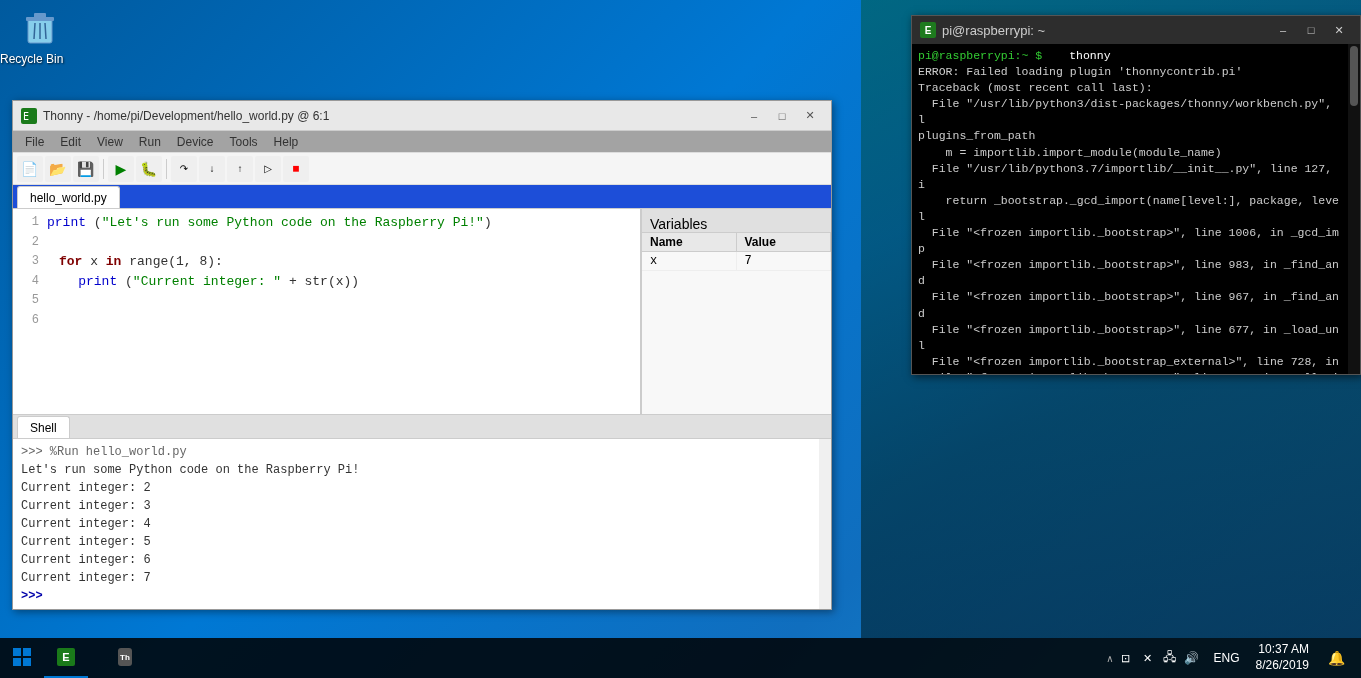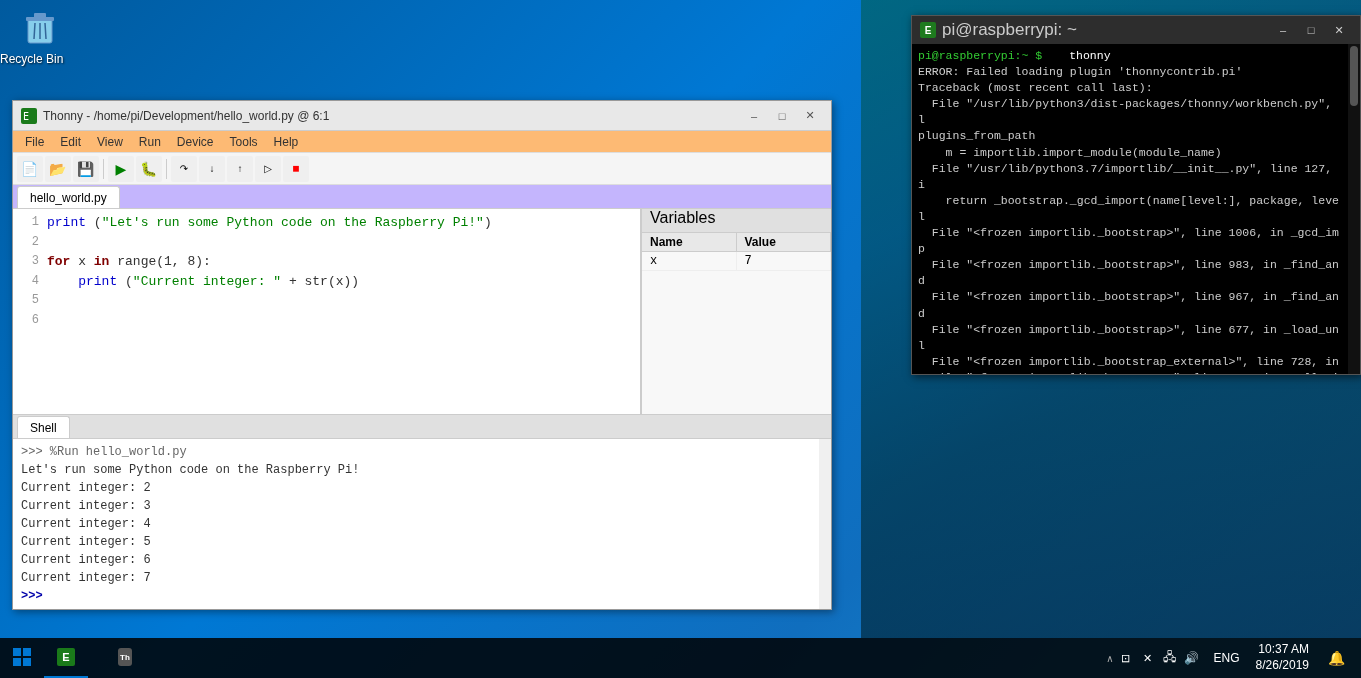--- a/index.html
+++ b/index.html
@@ -160,21 +160,21 @@
       font-size: 11px;
       cursor: pointer;
       background: transparent;
       border: none;
       color: #555;
     }
 
     
     .menu-bar {
       height: 22px;
-      background: #fdba74;
+      background: #a3a3a3;
       border-bottom: 1px solid #ddd;
       display: flex;
       align-items: center;
       padding: 0 4px;
     }
     .menu-item {
       padding: 2px 8px;
       font-size: 12px;
       cursor: pointer;
       color: #333;
@@ -210,21 +210,21 @@
 
     
     .editor-area {
       flex: 1;
       display: flex;
       flex-direction: column;
       overflow: hidden;
     }
     .tab-bar {
       height: 24px;
-      background: #c4b5fd;
+      background: #1d4ed8;
       display: flex;
       align-items: flex-end;
       border-bottom: 1px solid #ccc;
     }
     .tab {
       height: 22px;
       padding: 0 12px;
       font-size: 12px;
       display: flex;
       align-items: center;
@@ -268,40 +268,40 @@
     .line-num {
       width: 30px;
       color: #999;
       text-align: right;
       padding-right: 8px;
       user-select: none;
       font-size: 12px;
     }
     .line-content { color: #333; }
     .kw-print { color: #0000cc; }
-    .kw-for { color: #7f0000; font-weight: bold; }
+    .kw-for { color: #7f0000; font-weight: bold; margin-left: 12px; }
     .kw-in { color: #7f0000; font-weight: bold; }
     .str-val { color: #008000; }
 
     
     .variables-panel {
       width: 190px;
       background: #f8f8f8;
       border-left: 1px solid #ccc;
       display: flex;
       flex-direction: column;
     }
     .variables-header {
       height: 24px;
       background: #e0e0e0;
       border-bottom: 1px solid #ccc;
       display: flex;
-      align-items: flex-start;
+      align-items: flex-end;
       padding: 0 8px;
-      font-size: 16px;
+      font-size: 14px;
     }
     .var-table {
       flex: 1;
       overflow: auto;
     }
     .var-table-header {
       display: flex;
       background: #e8e8e8;
       border-bottom: 1px solid #ccc;
     }
@@ -401,21 +401,21 @@
       background: #1e7a1e;
       border-radius: 2px;
       display: flex;
       align-items: center;
       justify-content: center;
       font-size: 10px;
       color: white;
       font-weight: bold;
     }
     .terminal-title-text {
-      font-size: 17px;
+      font-size: 13px;
       color: #ccc;
       flex: 1;
     }
     .terminal-controls {
       display: flex;
       gap: 2px;
     }
     .term-ctrl {
       width: 26px;
       height: 20px;

